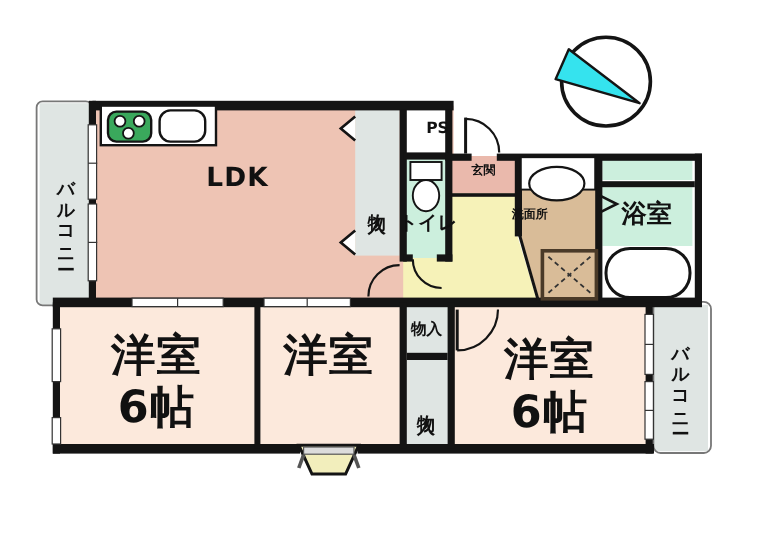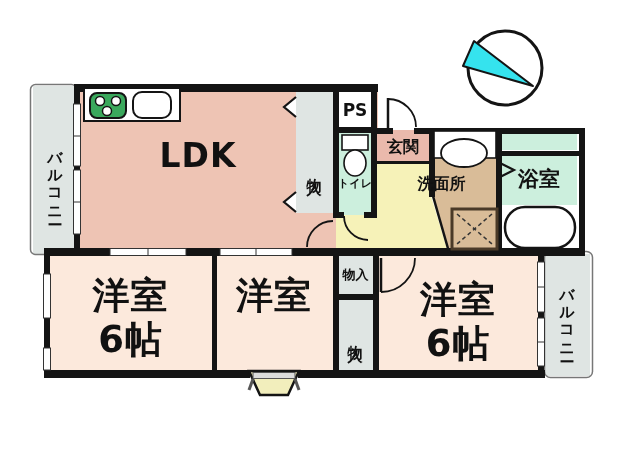--- a/index.html
+++ b/index.html
@@ -6,31 +6,31 @@
   .stage{
     position:relative;width:640px;height:456px;background:#ffffff;overflow:hidden;
     font-family:"DejaVu Sans","Liberation Sans",sans-serif;color:#111;
   }
   .plan-svg{position:absolute;left:0;top:0;}
   .lbl{
     position:absolute;text-align:center;font-weight:bold;color:#111;
     line-height:1.2;white-space:nowrap;pointer-events:none;
   }
   .lbl .ln{display:block;}
-  .big{font-size:33px;letter-spacing:1px;}
+  .big{font-size:22px;letter-spacing:1px;}
   .room{font-size:37px;letter-spacing:1px;}
   .vert{
     writing-mode:vertical-rl;text-orientation:upright;letter-spacing:2px;
     display:flex;align-items:center;justify-content:center;
   }
   .v15{font-size:15px;}
   .sm{font-size:13px;}
-  .xs{font-size:11px;font-family:Liberation Serif, serif;}
-  .ps{font-size:17px;}
-  .md{font-size:16px;}
+  .xs{font-size:16px;font-family:Liberation Serif, serif;}
+  .ps{font-size:13px;text-align:right;}
+  .md{font-size:10px;}
   .lg{font-size:21px;}
 </style>
 </head>
 <body>
 
 <div class="stage">
 
   <svg class="plan-svg" width="640" height="456" viewBox="0 0 640 456">
 
     <g>

